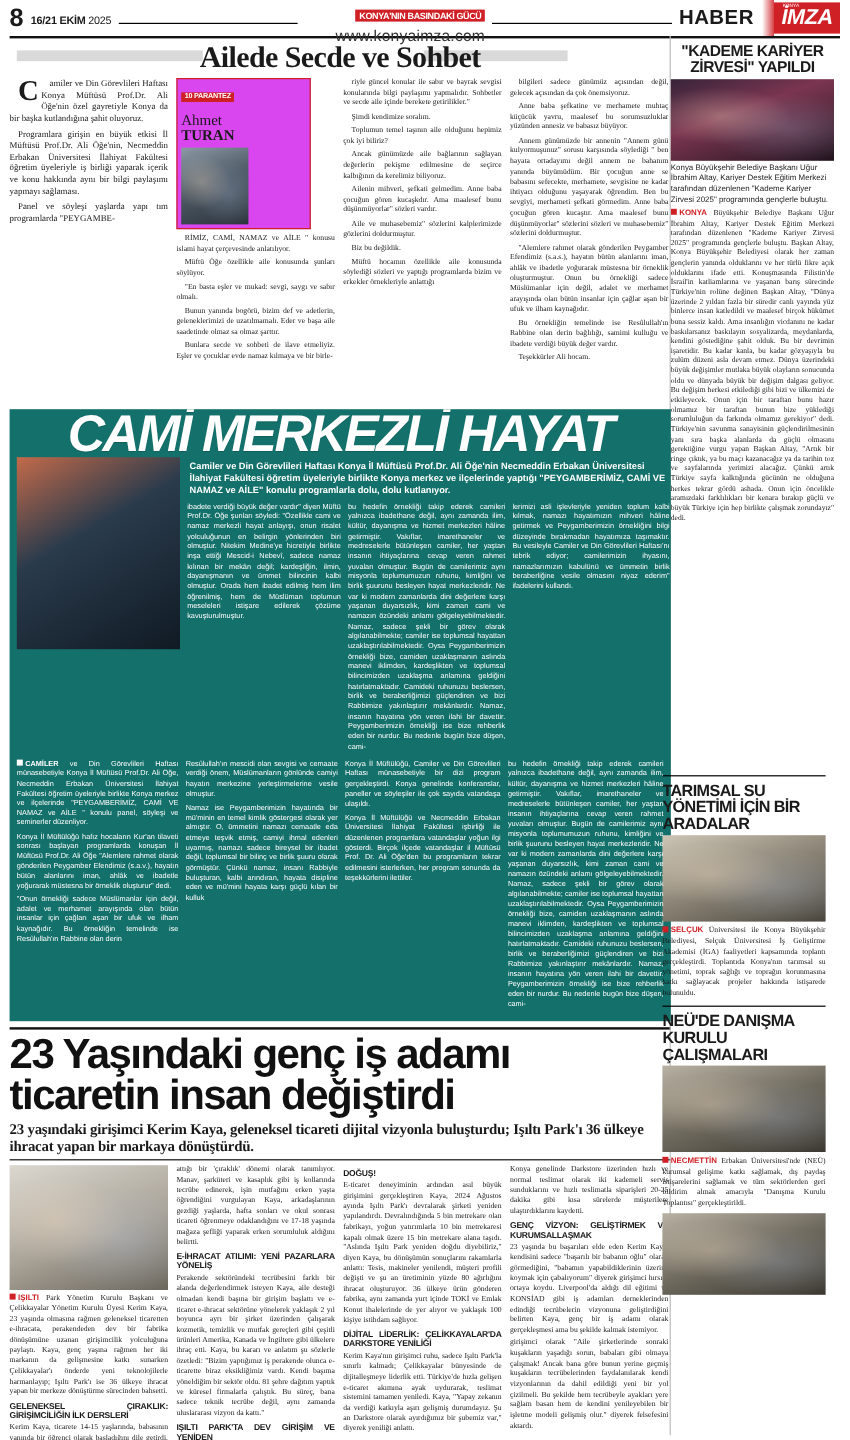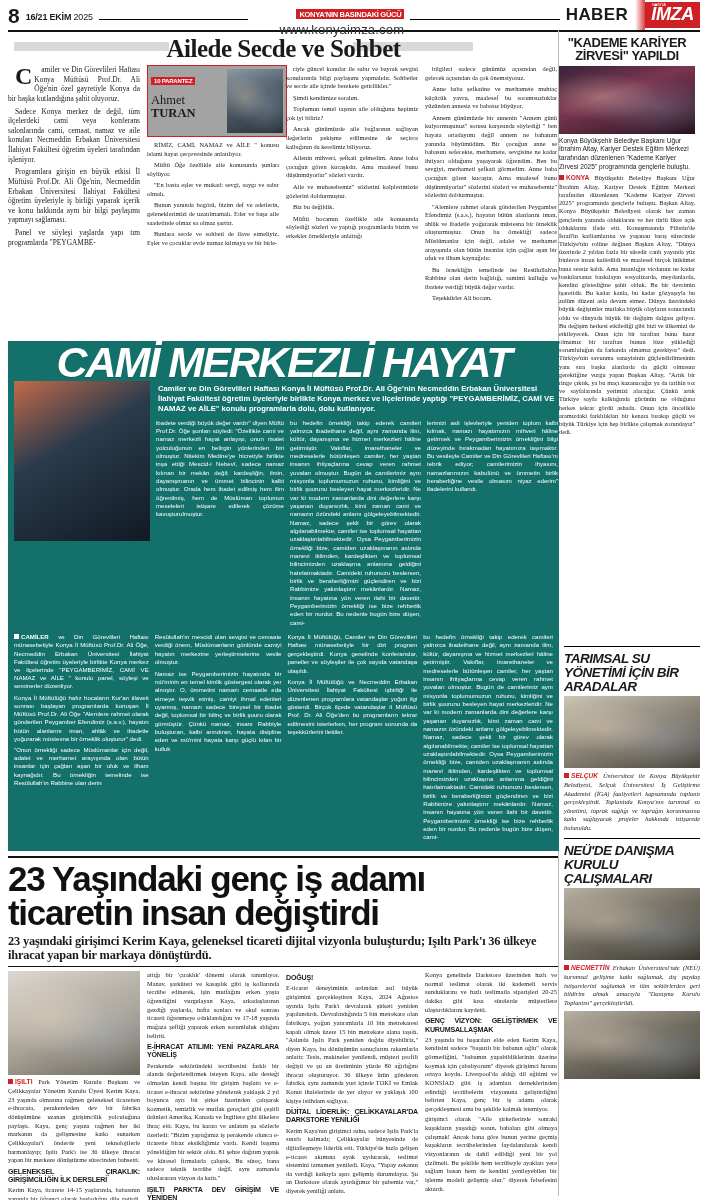--- a/index.html
+++ b/index.html
@@ -92,22 +92,22 @@
   .bar-a { left: 6px; width: 155px; }
   .bar-b { right: 86px; width: 120px; }
   .top-cols { display: flex; gap: 7px; }
   .tc { width: 132px; }
   .dropcap::first-letter {
     float: left; font-size: 24px; line-height: .8; font-weight: bold;
     padding: 2px 2px 0 0; font-family: "Liberation Serif", serif;
   }
   .lead-intro { font-size: 7.4px; line-height: 1.3; }
   .parantez-box {
-    width: 140px; border: 1.5px solid #cf2026; padding: 3px; margin-bottom: 4px;
-    display: flex; gap: 3px; background:#a3a3a3;
+    width: 112px; border: 1.5px solid #cf2026; padding: 3px; margin-bottom: 4px;
+    display: flex; gap: 3px; background:#d946ef;flex-direction:column;
   }
   .parantez-tag {
     background: #cf2026; color: #fff; font-family: "Liberation Sans", sans-serif;
     font-size: 6px; font-weight: bold; padding: 1px 3px; display: inline-block;
     letter-spacing: -.2px;
   }
   .parantez-name {
     font-family: "Liberation Serif", serif; font-size: 12.5px; line-height: 1.05;
     margin-top: 7px;
   }
@@ -194,21 +194,21 @@
   .bs-col { width: 132px; }
   .bs-photo { width: 100%; height: 104px; margin-bottom: 3px; }
   .sub-head {
     font-family: "Liberation Sans", sans-serif; font-weight: bold;
     font-size: 7.1px; line-height: 1.15; margin: 3px 0 2px 0; letter-spacing: -.2px;
   }
   .bs-body { font-size: 6.4px; line-height: 1.35; text-align: justify; }
   .bs-body p { margin-bottom: 2px; }
 
   
-  .rail { position: absolute; top: 300px; right: 8px; width: 136px; font-style: italic; }
+  .rail { position: absolute; top: 300px; right: 20px; width: 136px; }
   .rail-sep { height: 1px; background: #000; margin: 6px 0 5px 0; }
   .rail-head {
     font-family: "Liberation Sans", sans-serif; font-weight: bold;
     font-size: 13.5px; line-height: 1.02; letter-spacing: -.5px; margin-bottom: 3px;
   }
   .rail-photo { width: 100%; height: 72px; margin-bottom: 4px; }
   .rail-body { font-size: 6.4px; line-height: 1.33; text-align: justify; }
   .vline {
     position: absolute; top: 30px; bottom: 4px; left: 558px; width: 1px; background: #bbb;
   }
@@ -248,21 +248,20 @@
         <i class="bar-a"></i>
         <i class="bar-b"></i>
       </div>
       <div class="top-title">Ailede Secde ve Sohbet</div>
 
       <div class="top-cols">
 
         <div class="tc">
           <div class="body-col lead-intro">
             <p class="dropcap">Camiler ve Din Görevlileri Haftası Konya Müftüsü Prof.Dr. Ali Öğe'nin özel gayretiyle Konya da bir başka kutlandığına şahit oluyoruz.</p>
-            <p>Sadece Konya merkez de değil, tüm ilçelerdeki cami veya konferans salonlarında cami, cemaat, namaz ve aile konuları Necmeddin Erbakan Üniversitesi İlahiyat Fakültesi öğretim üyeleri tarafından işleniyor.</p>
             <p>Programlara girişin en büyük etkisi İl Müftüsü Prof.Dr. Ali Öğe'nin, Necmeddin Erbakan Üniversitesi İlahiyat Fakültesi öğretim üyeleriyle iş birliği yaparak içerik ve konu hakkında aynı bir bilgi paylaşımı yapmayı sağlaması.</p>
             <p>Panel ve söyleşi yaşlarda yapı tım programlarda "PEYGAMBE-</p>
           </div>
         </div>
 
         <div class="tc">
           <div class="parantez-box">
             <div style="flex:1">
               <span class="parantez-tag">10 PARANTEZ</span>
               <div class="parantez-name">

